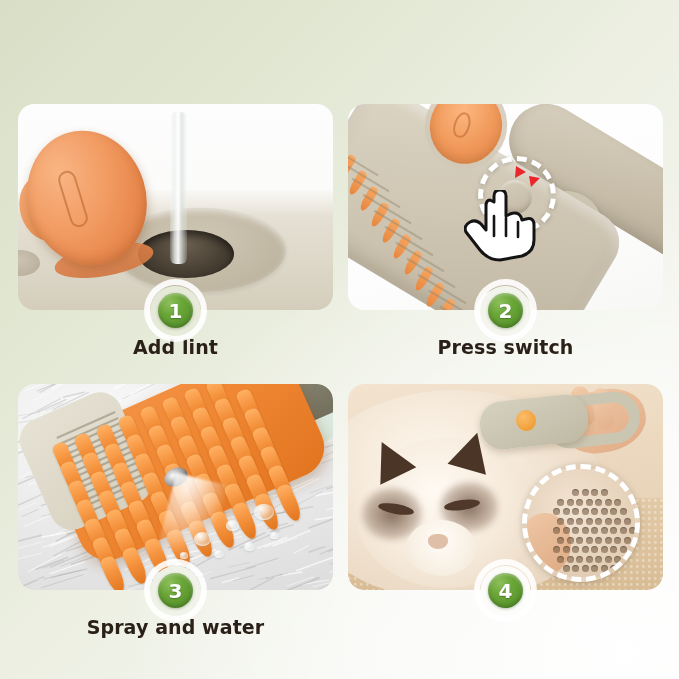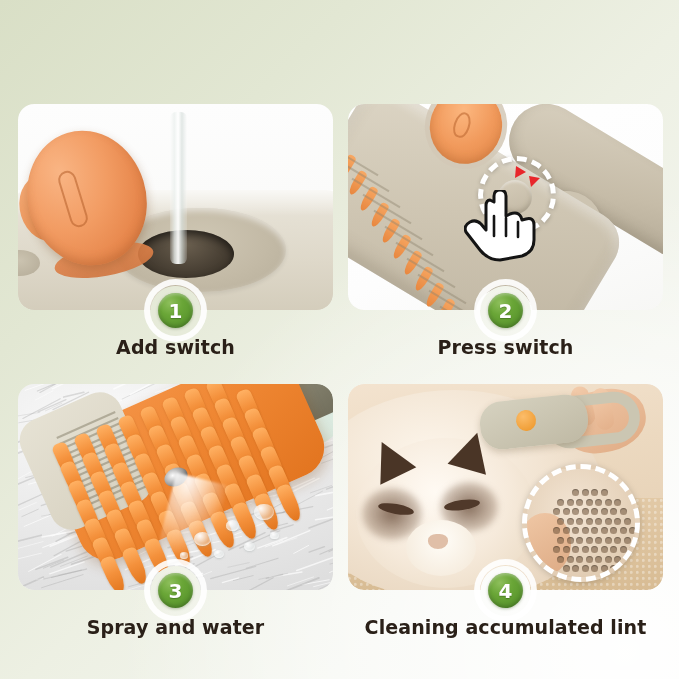--- a/index.html
+++ b/index.html
@@ -531,21 +531,21 @@
       <div class="p1-water"></div>
       <div class="p1-capbase"></div>
       <div class="p1-caplip"></div>
       <div class="p1-cap"></div>
       <div class="p1-capslot"></div>
     </div>
     <div class="panel-ring"></div>
     <div class="badge">
       <span>1</span>
     </div>
-    <div class="caption">Add switch</div>
+    <div class="caption">Add lint</div>
   </div>
 
   <div class="cell c2">
     <div class="panel">
       <div class="p2-bg"></div>
       <div class="p2-handle"></div>
       <div class="p2-loop"></div>
       <div class="p2-body"></div>
       <div class="p2-bristles" id="p2-bristle-host">
           <div class="p2-bristle" style="left: 2px; top: -4px;"></div>
@@ -1095,16 +1095,15 @@
             <div class="p4-lintdot" style="left: 64px; top: 96px;"></div>
             <div class="p4-lintdot" style="left: 73.5px; top: 96px;"></div>
             <div class="p4-lintdot" style="left: 83px; top: 96px;"></div>
           </div>
       </div>
     </div>
     <div class="panel-ring"></div>
     <div class="badge">
       <span>4</span>
     </div>
-    <div class="caption">Cleaning accumulated lint</div>
   </div>
 
 </div>
 
 </body></html>

